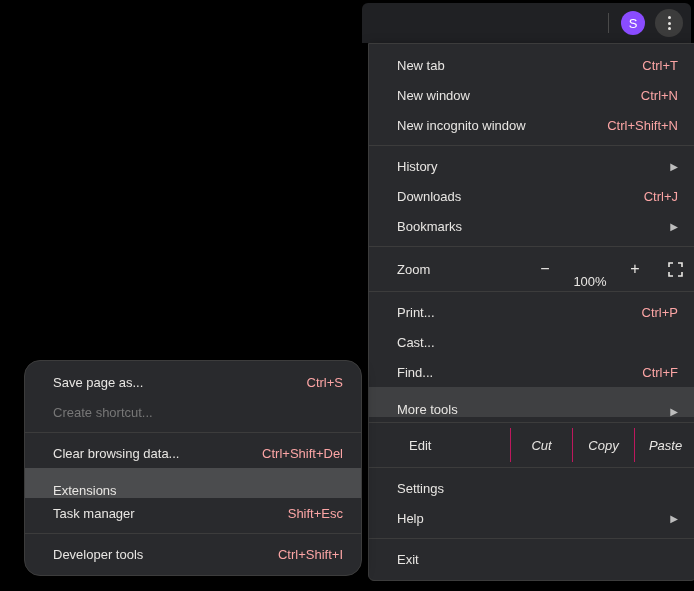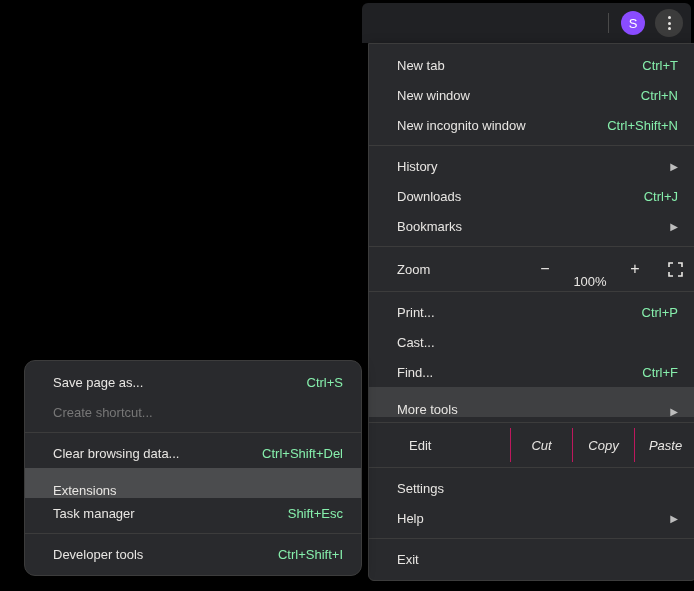--- a/index.html
+++ b/index.html
@@ -68,36 +68,36 @@
     padding: 6px 0;
     box-shadow: 0 4px 12px rgba(0,0,0,.6);
   }
   .sub-menu {
     position: absolute;
     top: 360px;
     left: 24px;
     width: 338px;
     background: #292a2d;
     border: 1px solid #3c3c3c;
-    border-radius: 11px;
+    border-radius: 16px;
     padding: 6px 0;
     box-shadow: 0 4px 12px rgba(0,0,0,.6);
   }
   .item {
     height: 30px;
     display: flex;
     align-items: center;
     padding: 0 18px 0 28px;
     color: #e8e6e3;
     position: relative;
   }
   .item.disabled { color: #777; }
   .item .shortcut {
     margin-left: auto;
-    color: #86efac;
+    color: #fca5a5;
     font-size: 13px;
   }
   .item .arrow {
     margin-left: auto;
     font-size: 10px;
     color: #bdbdbd;
   }
   .item.highlight { background: #3f4042; align-items: flex-end; }
   .item.highlight.sub { background: #4b4c4e; }
   .sep { height: 1px; background: #3c3c3c; margin: 5px 0; }

